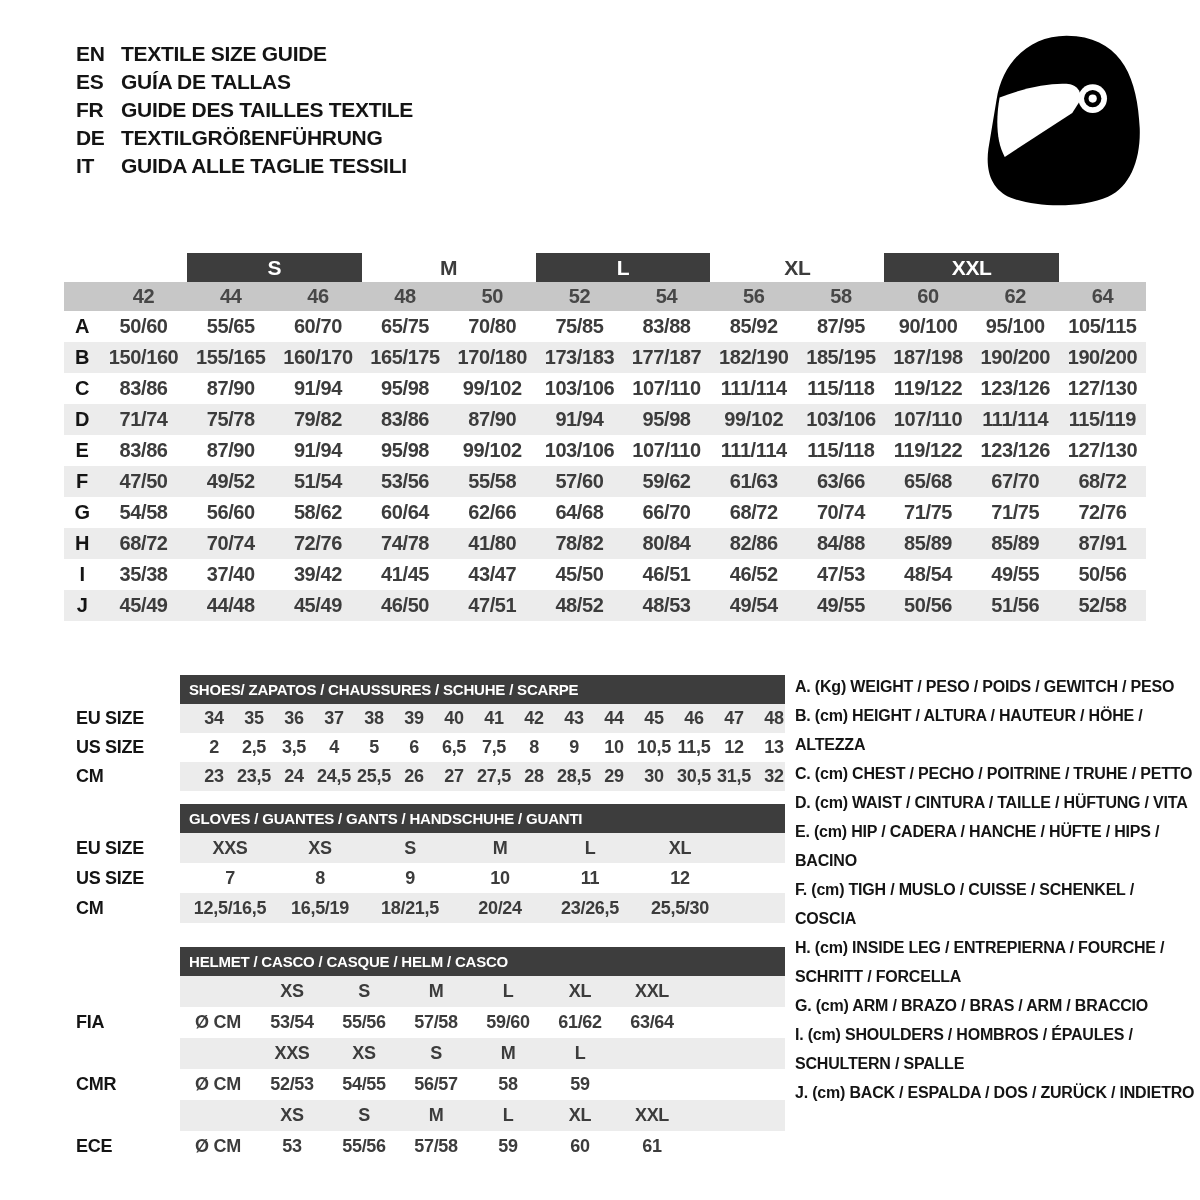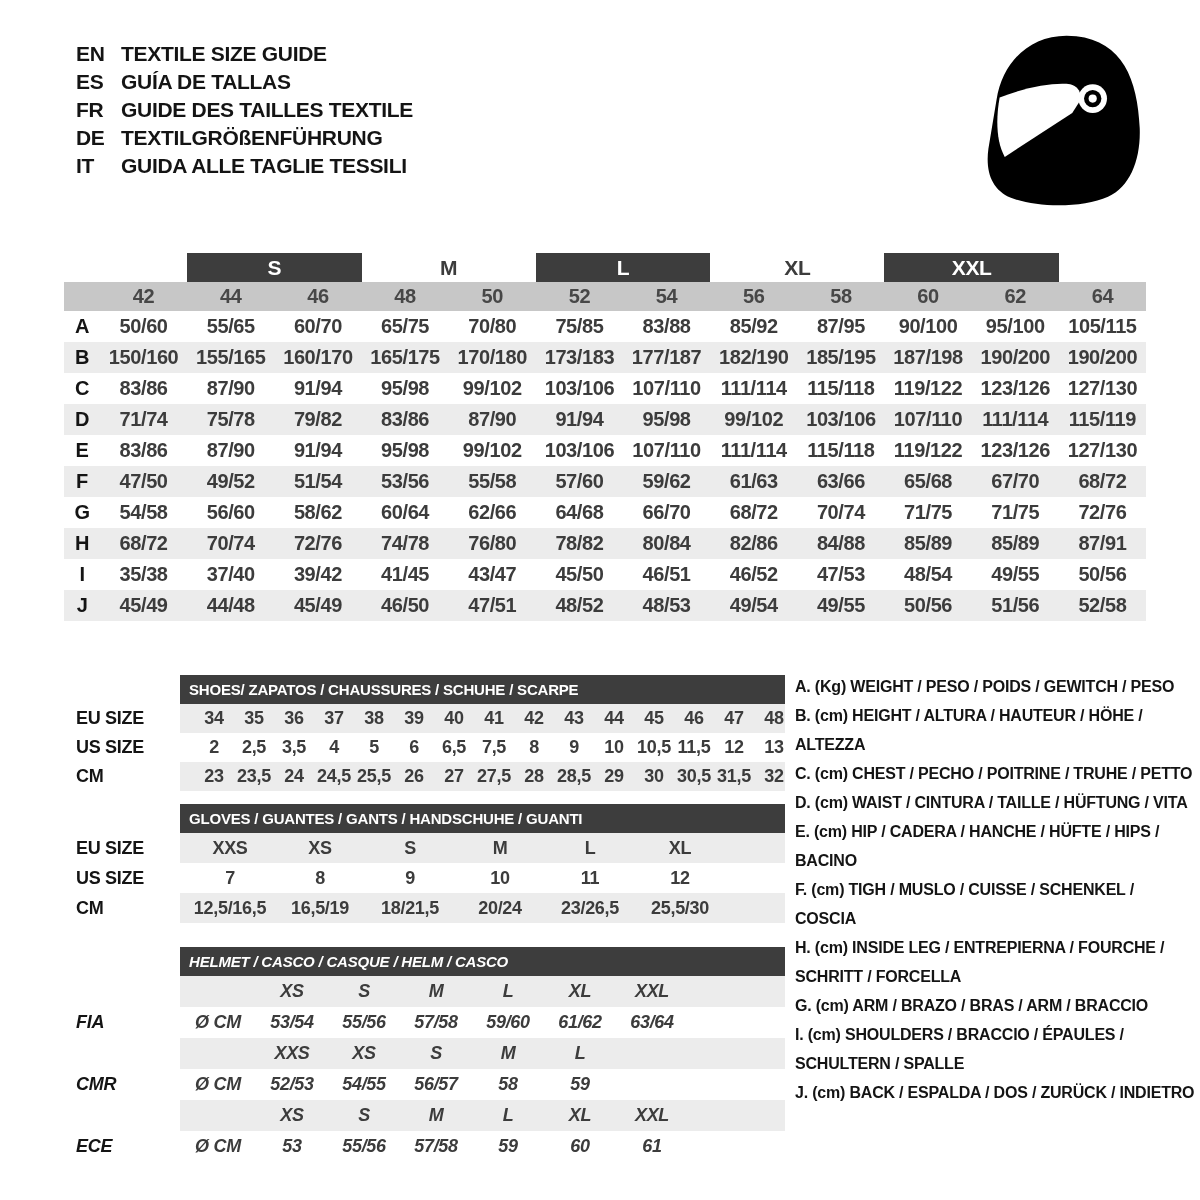--- a/index.html
+++ b/index.html
@@ -34,21 +34,21 @@
   .size-group.filled{background:var(--dark);color:#fff;}
   .num-row{height:29px;line-height:29px;background:var(--numgray);text-align:center;color:#474747;}
   .trow{height:31px;line-height:31px;text-align:center;white-space:nowrap;}
   .trow.stripe{background:var(--stripe);}
   .trow .letter{color:var(--ink);}
 
   
   .lower{position:absolute;left:64px;top:675px;width:721px;font-size:18px;letter-spacing:-0.3px;}
   .tblock{width:721px;}
   .mt13{margin-top:13px;}
-  .mt24{margin-top:24px;font-style:italic;}
+  .mt24{margin-top:24px;}
   .bar{margin-left:116px;width:596px;height:29px;line-height:29px;background:var(--dark);color:#fff;
        font-size:15px;padding-left:9px;white-space:nowrap;letter-spacing:-0.2px;}
   .lrow{display:flex;}
   .h29{height:29px;line-height:29px;}
   .h30{height:30px;line-height:30px;}
   .h31{height:31px;line-height:31px;}
   .rlabel{width:116px;box-sizing:border-box;padding-left:12px;color:var(--ink);font-size:18px;white-space:nowrap;}
   .content{width:605px;display:grid;}
   .content > div{text-align:center;white-space:nowrap;}
   .shaded{background:var(--stripe);}
@@ -227,21 +227,21 @@
           <div>71/75</div>
           <div>71/75</div>
           <div>72/76</div>
         </div>
         <div class="trow grid13 stripe">
           <div class="letter">H</div>
           <div>68/72</div>
           <div>70/74</div>
           <div>72/76</div>
           <div>74/78</div>
-          <div>76/80</div>
+          <div>41/80</div>
           <div>78/82</div>
           <div>80/84</div>
           <div>82/86</div>
           <div>84/88</div>
           <div>85/89</div>
           <div>85/89</div>
           <div>87/91</div>
         </div>
         <div class="trow grid13">
           <div class="letter">I</div>
@@ -459,17 +459,17 @@
 
   <div class="legend" id="legend">
       <div class="legend-line">A. (Kg) WEIGHT / PESO / POIDS / GEWITCH / PESO</div>
       <div class="legend-line">B. (cm) HEIGHT / ALTURA / HAUTEUR / HÖHE / ALTEZZA</div>
       <div class="legend-line">C. (cm) CHEST / PECHO / POITRINE / TRUHE / PETTO</div>
       <div class="legend-line">D. (cm) WAIST / CINTURA / TAILLE / HÜFTUNG / VITA</div>
       <div class="legend-line">E. (cm) HIP / CADERA / HANCHE / HÜFTE / HIPS / BACINO</div>
       <div class="legend-line">F. (cm) TIGH / MUSLO / CUISSE / SCHENKEL / COSCIA</div>
       <div class="legend-line">H. (cm) INSIDE LEG / ENTREPIERNA / FOURCHE / SCHRITT / FORCELLA</div>
       <div class="legend-line">G. (cm) ARM / BRAZO / BRAS / ARM / BRACCIO</div>
-      <div class="legend-line">I. (cm) SHOULDERS / BRACCIO / ÉPAULES / SCHULTERN / SPALLE</div>
+      <div class="legend-line">I. (cm) SHOULDERS / HOMBROS / ÉPAULES / SCHULTERN / SPALLE</div>
       <div class="legend-line">J. (cm) BACK / ESPALDA / DOS / ZURÜCK / INDIETRO</div>
     </div>
 
 </div>
 
 </body></html>

